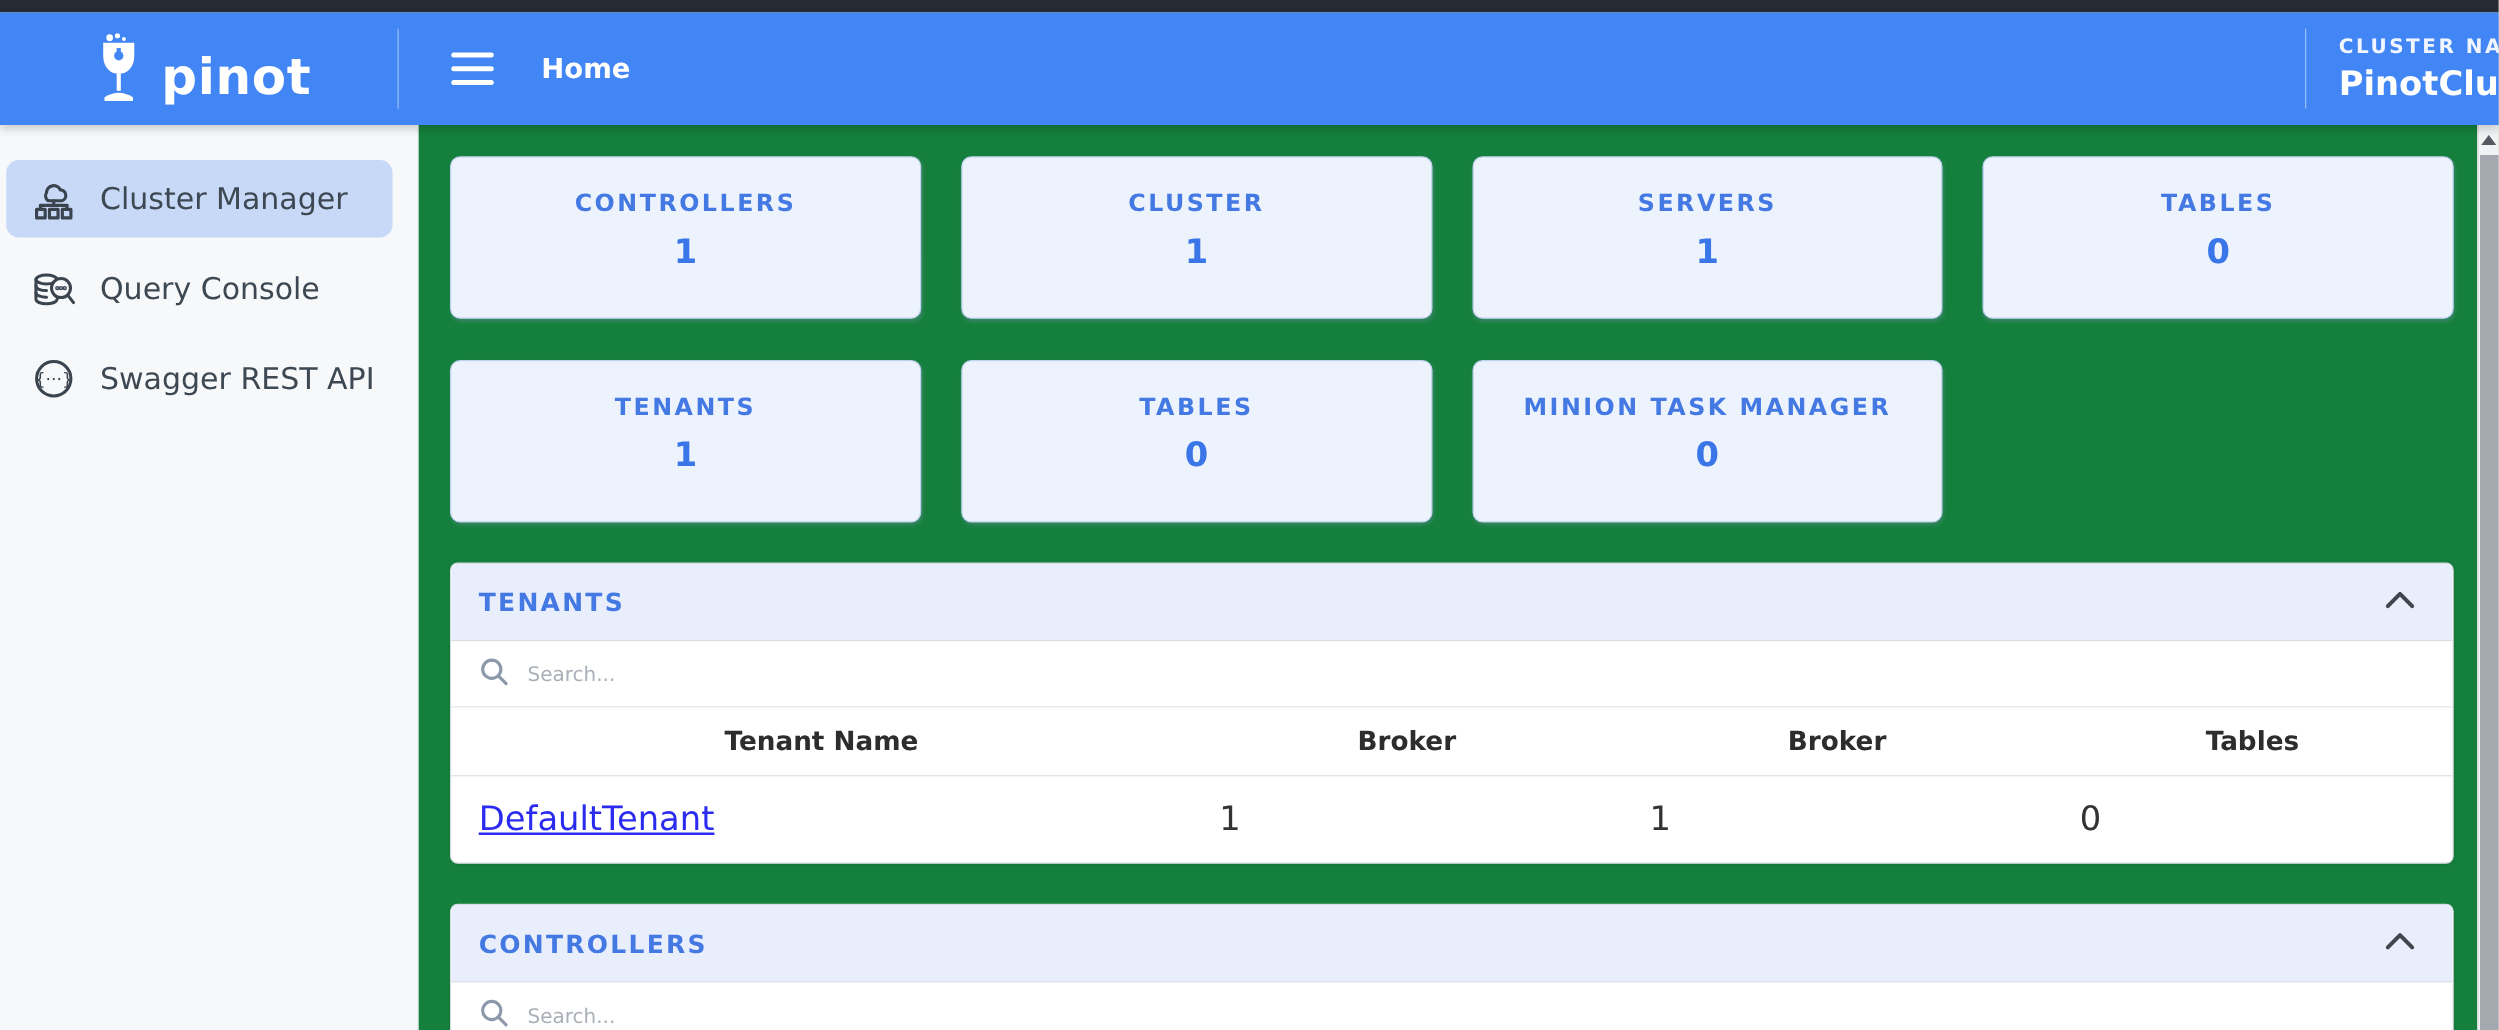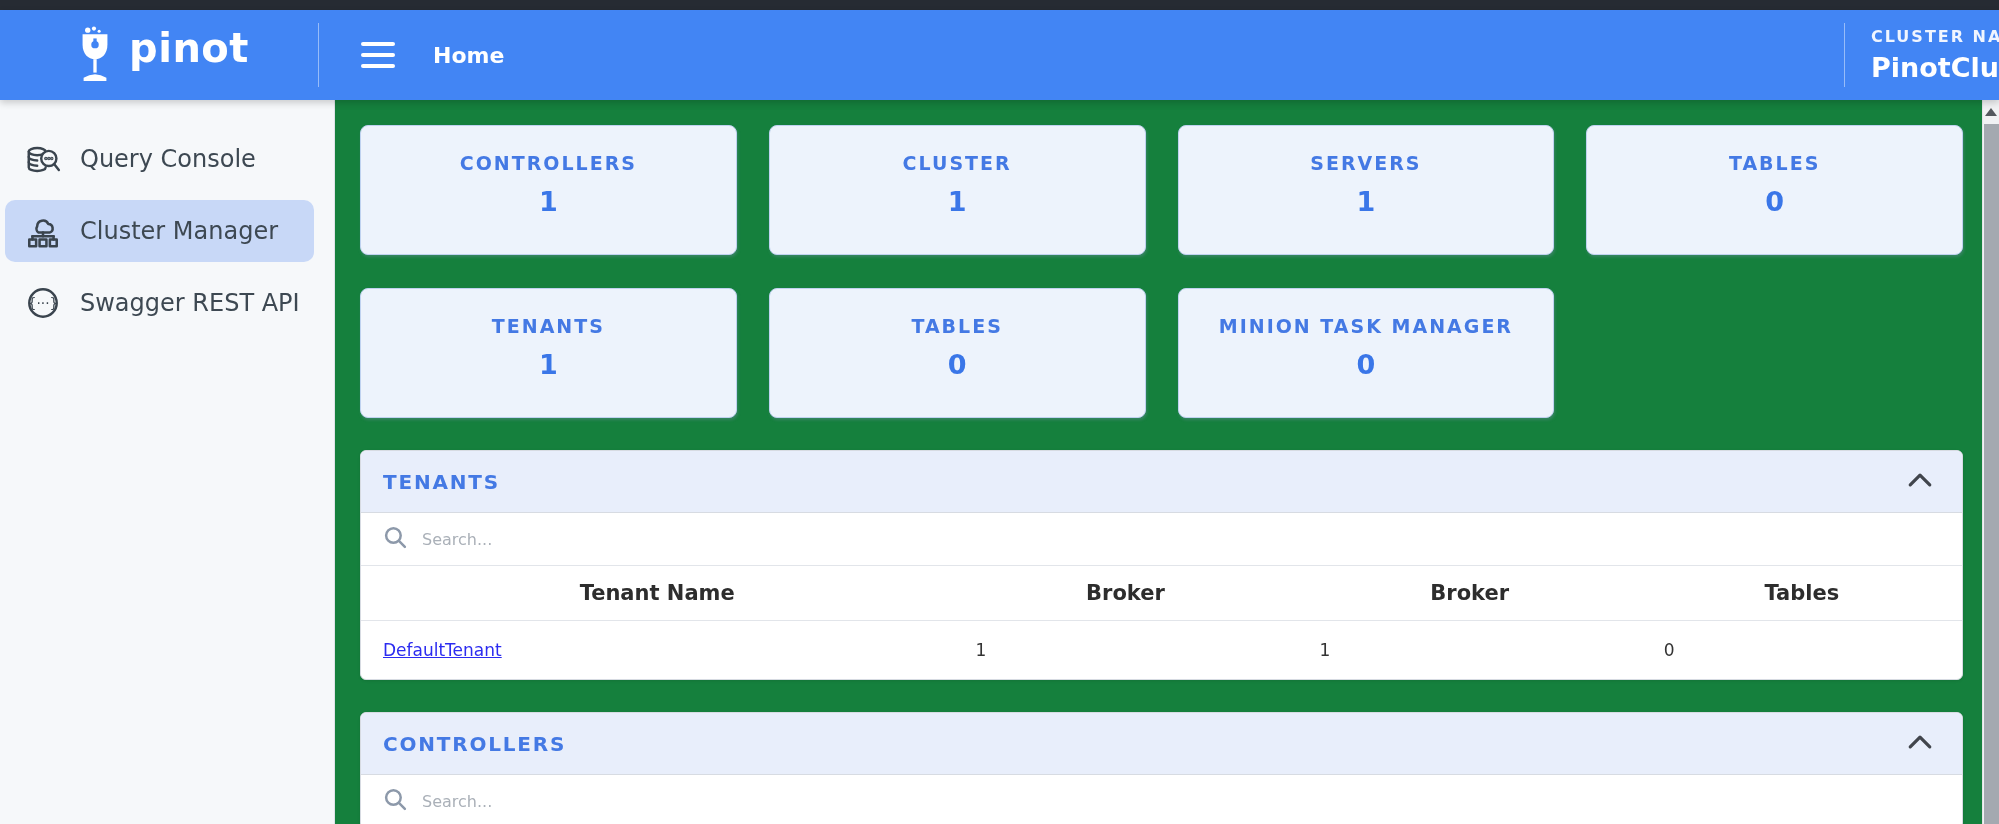--- a/index.html
+++ b/index.html
@@ -20,21 +20,21 @@
     display: flex;
     align-items: center;
     position: relative;
     z-index: 5;
     box-shadow: 0 3px 7px rgba(0,0,0,0.18);
     color: #fff;
   }
   .logo-box {
     width: 318px;
     display: flex;
-    align-items: flex-start;
+    align-items: flex-end;
     justify-content: center;
     gap: 8px;
     flex: none;
   }
   .logo-text {
     font-size: 40px;
     font-weight: bold;
     letter-spacing: 0.5px;
     color: #fff;
   }
@@ -203,21 +203,21 @@
   table.data-table th {
     text-align: center;
     font-size: 21px;
     font-weight: bold;
     color: #2d2d2d;
     padding: 15px 22px;
     border-bottom: 1px solid #e2e5ea;
     cursor: pointer;
   }
   table.data-table td {
-    font-size: 17px;
+    font-size: 27px;
     color: #333;
     padding: 19px 22px;
   }
   th.col-tenant, td.col-tenant { width: 37%; }
   th.col-server, td.col-server { width: 21.5%; }
   th.col-broker, td.col-broker { width: 21.5%; }
   th.col-tables, td.col-tables { width: 20%; }
   .tenant-link { color: #2b2bf0; text-decoration: underline; cursor: pointer; }
 
   
@@ -275,51 +275,51 @@
   <div class="cluster-block">
     <div class="cluster-label">CLUSTER NAME</div>
     <div class="cluster-value">PinotCluster</div>
   </div>
 </header>
 
 <div class="page-body">
 
   <nav class="sidebar">
 
+    <div class="side-item selected">
+      <span class="side-icon">
+        <svg width="38" height="38" viewBox="0 0 36 36" fill="none" stroke="#3a444e" stroke-width="2.4" stroke-linecap="round" stroke-linejoin="round">
+          <path d="M12.5 13.5 a5.5 5.5 0 0 1 10.5 -2.2 a4.2 4.2 0 0 1 1.2 8.2 h-10.5 a4.6 4.6 0 0 1 -1.2 -6"></path>
+          <line x1="18" y1="19.5" x2="18" y2="23"></line>
+          <line x1="8" y1="23" x2="28" y2="23"></line>
+          <line x1="8" y1="23" x2="8" y2="26"></line>
+          <line x1="28" y1="23" x2="28" y2="26"></line>
+          <rect x="5" y="26" width="6.5" height="6.5"></rect>
+          <rect x="14.75" y="26" width="6.5" height="6.5"></rect>
+          <rect x="24.5" y="26" width="6.5" height="6.5"></rect>
+        </svg>
+      </span>
+      <span>Cluster Manager</span>
+    </div>
+
     <div class="side-item">
       <span class="side-icon">
         <svg width="38" height="38" viewBox="0 0 36 36" fill="none" stroke="#3a444e" stroke-width="2.3" stroke-linecap="round">
           <ellipse cx="12.5" cy="11" rx="8" ry="3.4"></ellipse>
           <path d="M4.5 11 v15 c0 1.9 3.6 3.4 8 3.4 s8 -1.5 8 -3.4"></path>
           <path d="M4.5 16 c0 1.9 3.6 3.4 8 3.4"></path>
           <path d="M4.5 21 c0 1.9 3.6 3.4 8 3.4"></path>
           <circle cx="23.5" cy="17.5" r="7.2" fill="#f6f8fa"></circle>
           <circle cx="20.7" cy="17.5" r="0.5" fill="#3a444e"></circle>
           <circle cx="23.5" cy="17.5" r="0.5" fill="#3a444e"></circle>
           <circle cx="26.3" cy="17.5" r="0.5" fill="#3a444e"></circle>
           <line x1="28.7" y1="23" x2="33" y2="28.5"></line>
         </svg>
       </span>
       <span>Query Console</span>
-    </div>
-
-    <div class="side-item selected">
-      <span class="side-icon">
-        <svg width="38" height="38" viewBox="0 0 36 36" fill="none" stroke="#3a444e" stroke-width="2.4" stroke-linecap="round" stroke-linejoin="round">
-          <path d="M12.5 13.5 a5.5 5.5 0 0 1 10.5 -2.2 a4.2 4.2 0 0 1 1.2 8.2 h-10.5 a4.6 4.6 0 0 1 -1.2 -6"></path>
-          <line x1="18" y1="19.5" x2="18" y2="23"></line>
-          <line x1="8" y1="23" x2="28" y2="23"></line>
-          <line x1="8" y1="23" x2="8" y2="26"></line>
-          <line x1="28" y1="23" x2="28" y2="26"></line>
-          <rect x="5" y="26" width="6.5" height="6.5"></rect>
-          <rect x="14.75" y="26" width="6.5" height="6.5"></rect>
-          <rect x="24.5" y="26" width="6.5" height="6.5"></rect>
-        </svg>
-      </span>
-      <span>Cluster Manager</span>
     </div>
 
 
     <div class="side-item">
       <span class="side-icon">
         <svg width="38" height="38" viewBox="0 0 36 36" fill="none">
           <circle cx="18" cy="18" r="13" stroke="#3a444e" stroke-width="2.3"></circle>
           <text x="18" y="23" font-size="13" fill="#3a444e" text-anchor="middle" font-family="DejaVu Sans, sans-serif">{···}</text>
         </svg>
       </span>

